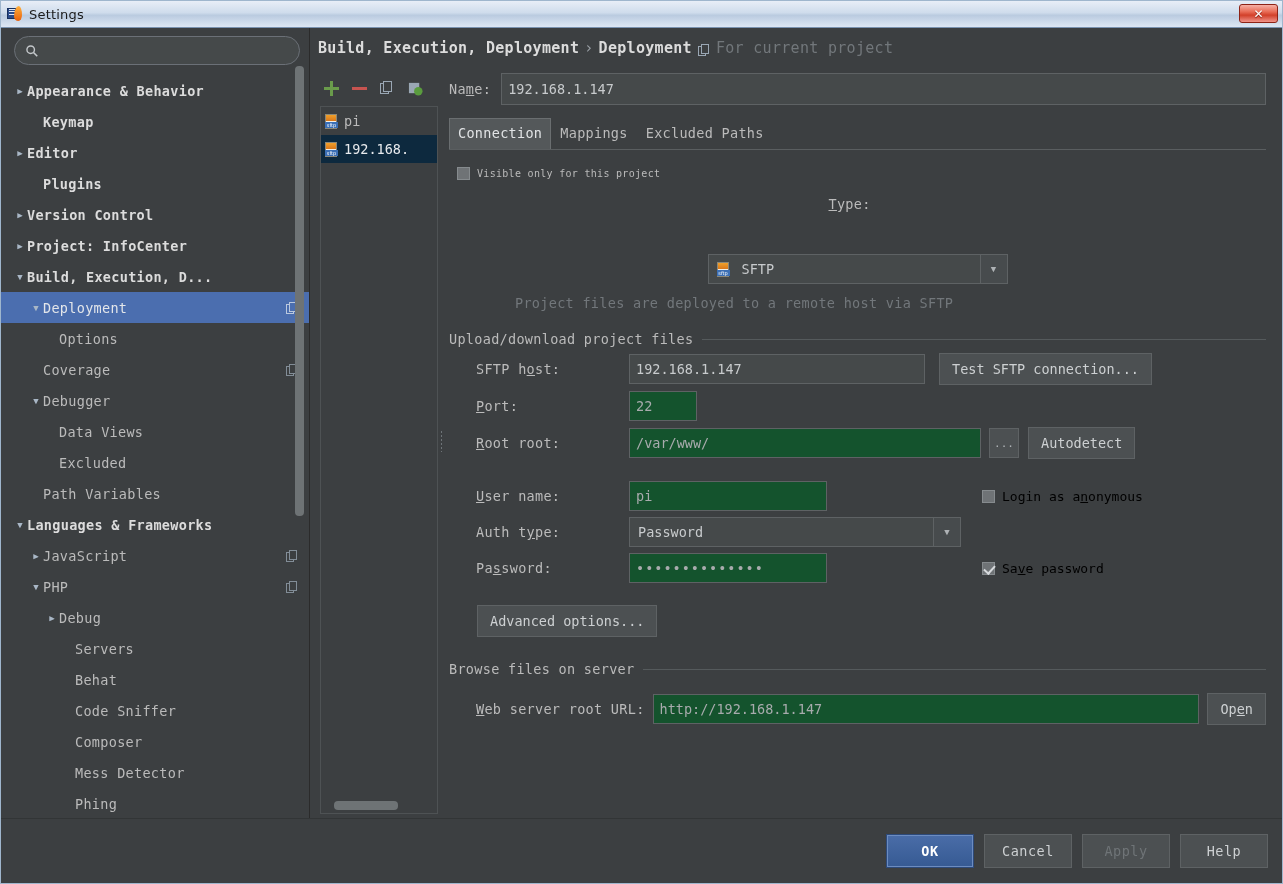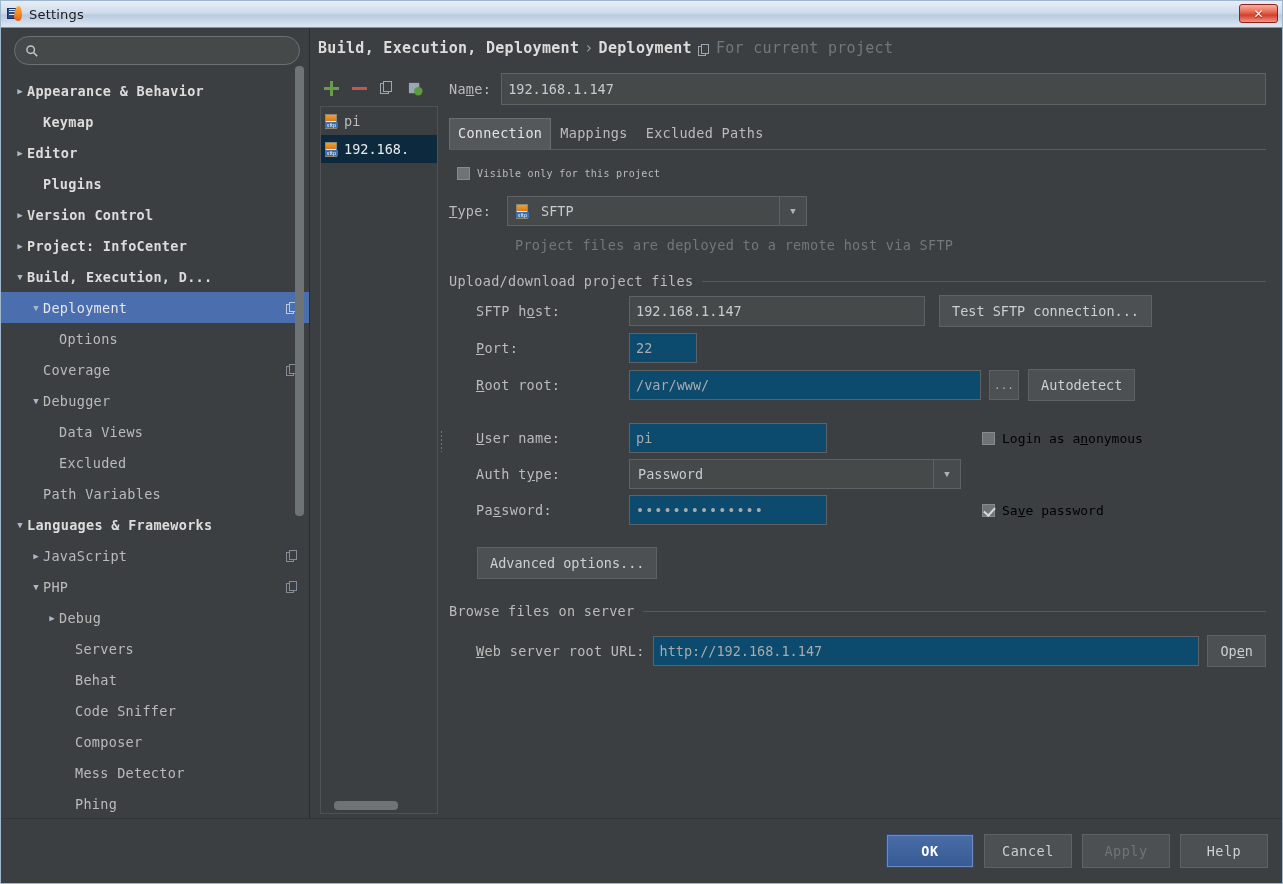--- a/index.html
+++ b/index.html
@@ -182,21 +182,21 @@
     flex:1 1 auto;min-width:0;padding:4px 16px 0 4px;overflow:hidden;
   }
   .namerow{display:flex;align-items:center;height:34px;}
   label.fl{color:#bbbbbb;font-size:13.5px;white-space:nowrap;letter-spacing:.3px;}
   .u{text-decoration:underline;}
   .inp{
     background:#45494a;border:1px solid #5e6264;color:#c8cbcd;
     font-family:inherit;font-size:13.5px;padding:10px 6px;box-sizing:border-box;
     outline:none;height:30px;
   }
-  .inp.readonly{background:#0c4a6e;color:#a8abad;}
+  .inp.readonly{background:#14532d;color:#a8abad;}
   .namerow .inp{flex:1 1 auto;margin-left:10px;height:32px;}
   .tabs{
     display:flex;align-items:flex-end;margin-top:12px;height:31px;
     border-bottom:1px solid #5a5e60;
   }
   .tab{
     padding:6px 8px 6px 8px;color:#bbbbbb;font-size:13.5px;cursor:pointer;
     border:1px solid transparent;border-bottom:none;letter-spacing:.3px;
     box-sizing:border-box;height:31px;
   }
@@ -207,21 +207,21 @@
   .cbrow{display:flex;align-items:center;margin-top:17px;}
   .cb{
     width:13px;height:13px;flex:0 0 13px;background:#6f7376;border:1px solid #868b8e;
     box-sizing:border-box;margin-right:7px;cursor:pointer;position:relative;
   }
   .cb.checked::after{
     content:"";position:absolute;left:3px;top:0px;width:5px;height:9px;
     border:solid #d7dadd;border-width:0 2px 2px 0;transform:rotate(42deg);
   }
   .cbrow .cl{color:#bbbbbb;font-size:10px;letter-spacing:.3px;}
-  .typerow{display:flex;align-items:center;margin-top:16px;}
+  .typerow{display:flex;align-items:center;margin-top:16px;flex-direction:column;}
   .combo{
     display:flex;align-items:center;background:#45494a;border:1px solid #5e6264;
     height:30px;box-sizing:border-box;cursor:pointer;
   }
   .combo .cval{
     flex:1 1 auto;padding:0 8px;color:#c8cbcd;font-size:13.5px;display:flex;
     align-items:center;gap:6px;white-space:nowrap;overflow:hidden;
   }
   .combo .carrow{
     width:26px;flex:0 0 26px;border-left:1px solid #5e6264;height:100%;

